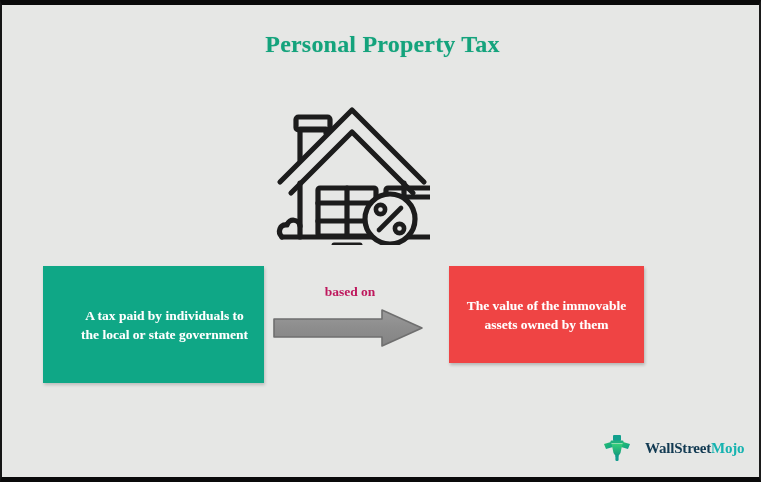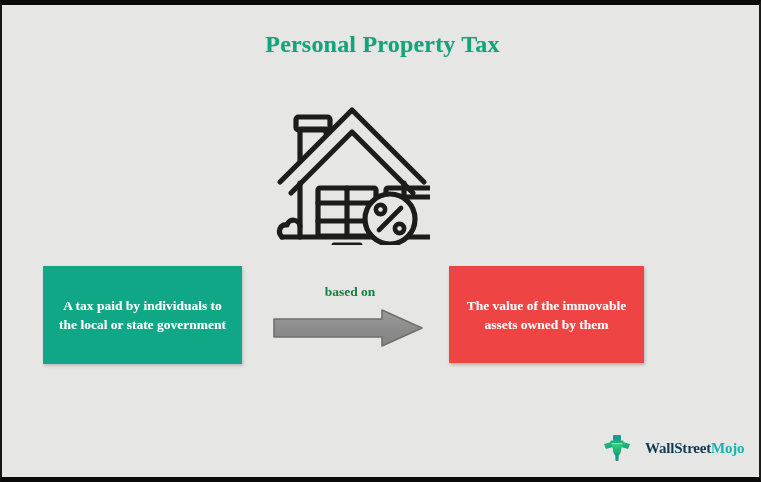--- a/index.html
+++ b/index.html
@@ -50,26 +50,27 @@
     width: 156px;
     height: 152px;
   }
 
   
   #green-box {
     position: absolute;
     left: 41px;
     top: 261px;
     width: 199px;
-    height: 98px;
+    height: 117px;
     background: #0fa786;
     box-shadow: 1px 2px 3px rgba(0,0,0,0.18);
     display: flex;
     align-items: center;
     justify-content: center;
+    padding-left: 22px;
   }
   #green-box .boxtext {
     color: #ffffff;
     font-size: 13.5px;
     font-weight: bold;
     line-height: 19px;
     text-align: center;
     padding: 0 10px;
     text-shadow: 0 0 1px rgba(255,255,255,0.25);
   }
@@ -99,21 +100,21 @@
 
   
   #connector-label {
     position: absolute;
     left: 268px;
     top: 279px;
     width: 160px;
     text-align: center;
     font-size: 13.5px;
     font-weight: bold;
-    color: #15803d;
+    color: #be185d;
   }
   #arrow {
     position: absolute;
     left: 270px;
     top: 303px;
     width: 152px;
     height: 40px;
   }
 
   

